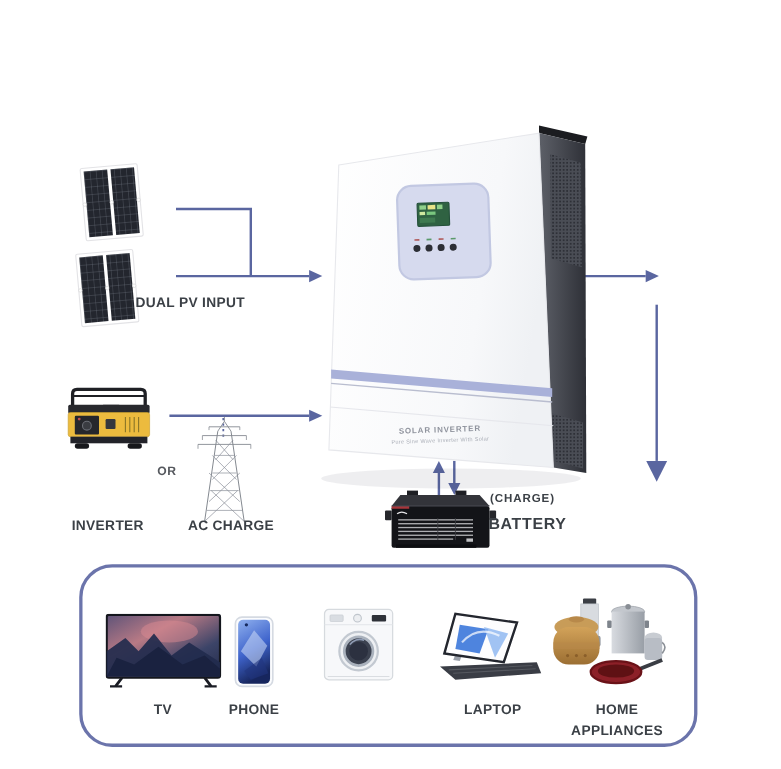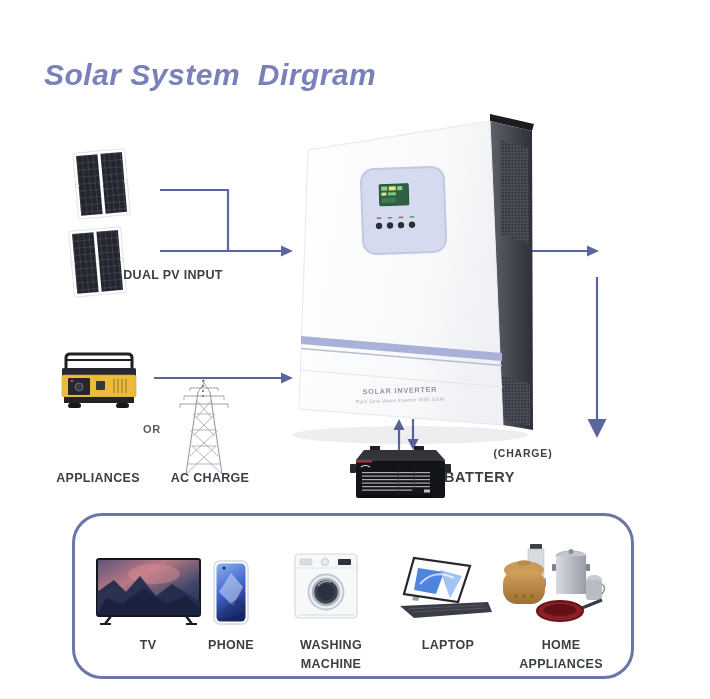--- a/index.html
+++ b/index.html
@@ -17,40 +17,39 @@
   .abs{position:absolute;}
   #title{
     left:44px;top:58px;font-size:30px;font-style:italic;font-weight:700;
     color:var(--title-color);letter-spacing:.5px;white-space:pre;
   }
   .lbl{
     font-weight:700;font-size:12.5px;line-height:1.55;letter-spacing:.3px;
     color:var(--label-color);text-align:center;
   }
   .lbl-sm{font-weight:700;font-size:11px;letter-spacing:.6px;color:#55585e;}
-  #charge-label{font-weight:700;font-size:10.5px;letter-spacing:.8px;color:var(--label-color);text-align:center;margin-left:48px;}
+  #charge-label{font-weight:700;font-size:10.5px;letter-spacing:.8px;color:var(--label-color);text-align:center;}
   #battery-label{font-weight:700;font-size:14.5px;letter-spacing:.6px;color:var(--label-color);text-align:left;}
   .flow path{fill:none;stroke:var(--line-color);stroke-width:2.2;}
   .flow path.dashed{stroke-dasharray:2 3;stroke-width:1.6;}
   .flow polygon{fill:var(--line-color);stroke:none;}
   #loads-box{
     left:72px;top:513px;width:556px;height:160px;
     border:3px solid var(--box-border-color);border-radius:30px;background:#fff;
   }
   .stripe{fill:var(--accent-stripe);}
   .inv-name{font-family:"Liberation Sans",sans-serif;font-size:7.2px;font-weight:700;letter-spacing:.8px;fill:#8f939d;}
   .inv-tag{font-family:"Liberation Sans",sans-serif;font-size:5px;letter-spacing:.3px;fill:#abafb8;}
   svg{display:block;}
 </style>
 </head>
 <body>
 
 <div id="canvas">
 
-  <div id="title" class="abs">Solar System  Dirgram</div>
 
   <svg class="abs flow" style="left:0;top:0" width="710" height="699" viewBox="0 0 710 699">
     <path d="M160,190 H228 V250"></path>
     <path d="M160,251 H281"></path>
       <polygon points="281,245.5 293,251 281,256.5"></polygon>
     <path d="M154,378 H281"></path>
       <polygon points="281,372.5 293,378 281,383.5"></polygon>
     <path class="dashed" d="M203,380 V398"></path>
     <path d="M531,251 H587"></path>
       <polygon points="587,245.5 599,251 587,256.5"></polygon>
@@ -162,21 +161,21 @@
       <path d="M32,16 L38,7 L44,16 M38,7 V3" stroke-width="0.8"></path>
       <path d="M18,20 H58 M14,28 H62 M24,12 H52" stroke-width="0.8"></path>
       <path d="M18,20 V24 M58,20 V24 M14,28 V32 M62,28 V32 M24,12 V15 M52,12 V15" stroke-width="0.7"></path>
     </g>
     <g stroke="#8d929b" stroke-width="0.65" fill="none">
       <path d="M20,98 L50,70 M56,98 L26,70 M24,80 L52,54 M52,80 L24,54 M27,60 L49,38 M49,60 L27,38 M30,42 L46,24 M46,42 L30,24"></path>
       <path d="M22,88 H54 M25,70 H51 M27,54 H49 M29,38 H47"></path>
     </g>
   </svg>
 
-  <div class="abs lbl" style="left:50px;top:469px;width:96px">APPLIANCES</div>
+  <div class="abs lbl" style="left:50px;top:469px;width:96px">INVERTER</div>
   <div class="abs lbl" style="left:162px;top:469px;width:96px">AC CHARGE</div>
 
   <svg class="abs" style="left:348px;top:442px" width="112" height="62" viewBox="0 0 112 62">
     <rect x="22" y="4" width="10" height="5" fill="#1e1f24"></rect>
     <rect x="66" y="4" width="10" height="5" fill="#1e1f24"></rect>
     <polygon points="16,8 88,8 97,18 8,18" fill="#33343a"></polygon>
     <rect x="2" y="22" width="6" height="9" rx="1" fill="#26272c"></rect>
     <rect x="97" y="22" width="6" height="9" rx="1" fill="#26272c"></rect>
     <rect x="8" y="18" width="89" height="38" rx="2" fill="#131418"></rect>
     <rect x="8" y="18" width="16" height="2.5" fill="#a8353a"></rect>
@@ -285,17 +284,16 @@
     <circle cx="18" cy="54" r="1.4" fill="#8a5f2a"></circle>
       <circle cx="26" cy="54" r="1.4" fill="#8a5f2a"></circle>
       <circle cx="34" cy="54" r="1.4" fill="#8a5f2a"></circle>
     <path d="M84,66 L104,58" stroke="#3a3d44" stroke-width="3.5"></path>
     <ellipse cx="62" cy="69" rx="23" ry="10" fill="#8c2028" stroke="#6a1218" stroke-width="2"></ellipse>
     <ellipse cx="62" cy="68" rx="16.5" ry="6" fill="#5f1114"></ellipse>
   </svg>
 
   <div class="abs lbl" style="left:103px;top:636px;width:90px">TV</div>
   <div class="abs lbl" style="left:186px;top:636px;width:90px">PHONE</div>
-  <div class="abs lbl" style="left:293px;top:636px;width:76px">WASHING MACHINE</div>
   <div class="abs lbl" style="left:403px;top:636px;width:90px">LAPTOP</div>
   <div class="abs lbl" style="left:519px;top:636px;width:84px">HOME APPLIANCES</div>
 
 </div>
 
 </body></html>

